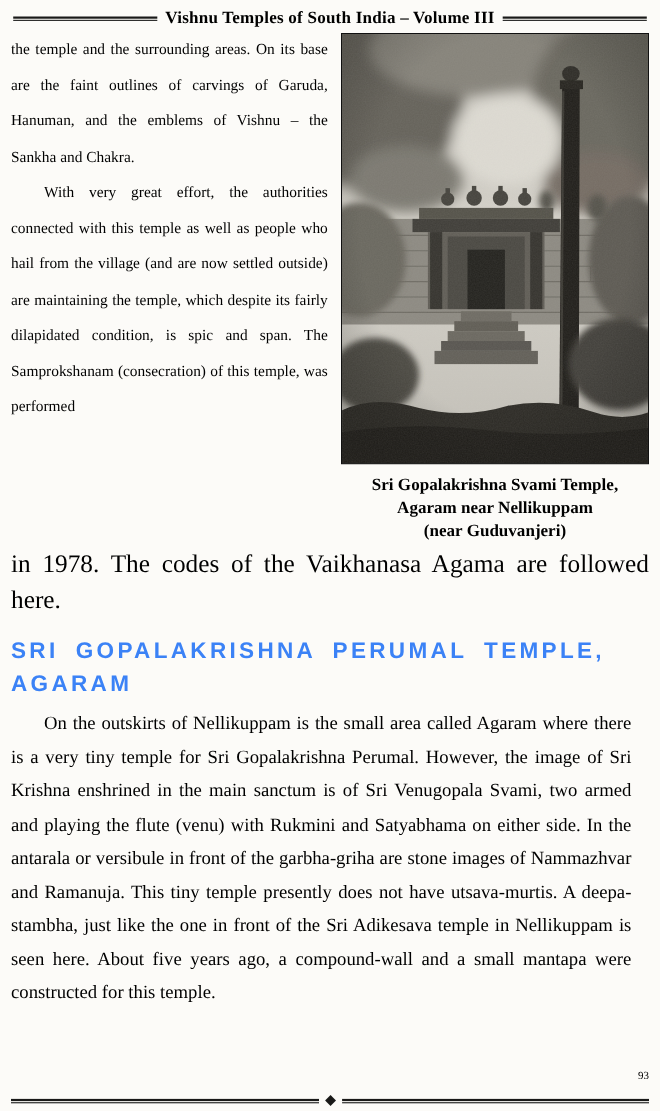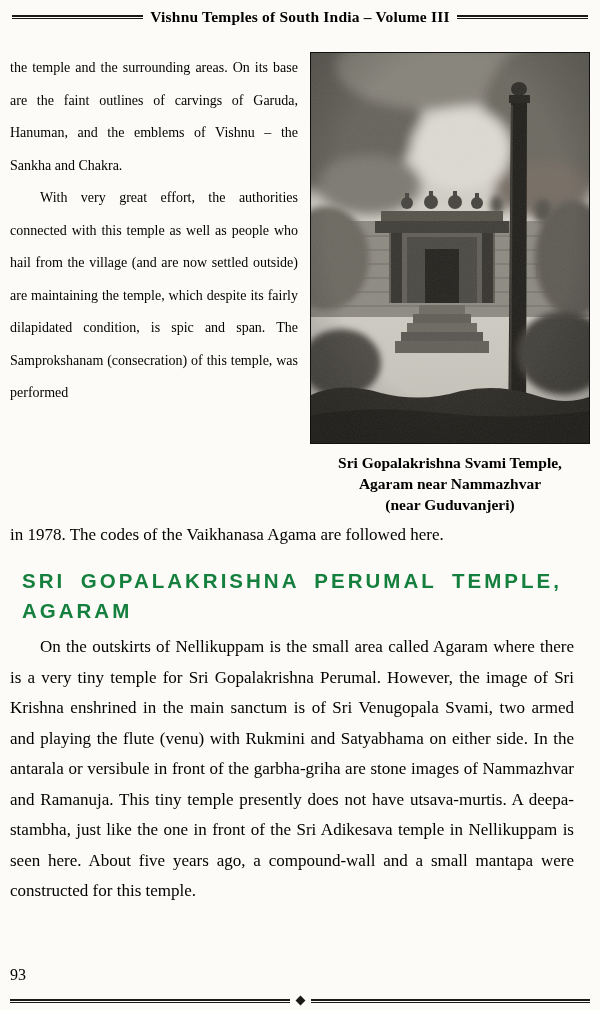--- a/index.html
+++ b/index.html
@@ -19,21 +19,21 @@
     padding: 6px 10px 0 10px;
     height: 100%;
     position: relative;
   }
 
   
   .header {
     display: flex;
     align-items: center;
     gap: 7px;
-    margin: 2px 2px 26px 2px;
+    margin: 2px 2px 4px 2px;
   }
   .double-rule {
     flex: 1;
     height: 4px;
     border-top: 2px solid #191918;
     border-bottom: 1px solid #191918;
   }
   .header-title {
     font-weight: bold;
     font-size: 15.5px;
@@ -72,53 +72,53 @@
     text-align: center;
     font-weight: bold;
     font-size: 15.5px;
     line-height: 21px;
   }
   .caption div { white-space: nowrap; }
 
   
   .continuation {
     margin: 3px 0 0 0;
-    font-size: 17px;
+    font-size: 23px;
     line-height: 33px;
     text-align: justify;
   }
   .section-heading {
     font-family: "Liberation Sans", sans-serif;
     font-weight: bold;
     font-size: 20.5px;
     line-height: 30px;
     letter-spacing: 3px;
     word-spacing: 7px;
-    color: #15803d;
-    margin: 15px 0 6px 12px;
+    color: #3b82f6;
+    margin: 15px 0 6px 0;
   }
   .body-para {
     margin: 4px 16px 0 0;
     font-size: 17px;
     line-height: 30.5px;
     text-align: justify;
     text-indent: 30px;
   }
 
   
   .footer {
     position: absolute;
     left: 10px;
     right: 10px;
     bottom: 6px;
   }
   .page-number {
-    text-align: left;
+    text-align: right;
     font-weight: normal;
-    font-size: 16px;
+    font-size: 10px;
     margin-bottom: 13px;
   }
   .footer-rule {
     display: flex;
     align-items: center;
     gap: 7px;
   }
   .diamond {
     width: 7px;
     height: 7px;
@@ -249,21 +249,21 @@
 
           <path d="M0,342 Q30,328 70,340 Q110,350 150,338 Q190,330 230,344 Q255,352 278,344 L278,390 L0,390 Z" fill="#2c2a25"></path>
           <path d="M0,362 Q60,352 130,360 Q200,368 278,358 L278,390 L0,390 Z" fill="#211f1b"></path>
 
           <rect width="278" height="390" fill="url(#vin)"></rect>
           <rect width="278" height="390" filter="url(#grain)" opacity="0.55"></rect>
         </svg>
       </div>
       <div class="caption">
         <div>Sri Gopalakrishna Svami Temple,</div>
-        <div>Agaram near Nammazhvar</div>
+        <div>Agaram near Nellikuppam</div>
         <div>(near Guduvanjeri)</div>
       </div>
     </div>
   </div>
 
   <p class="continuation">in 1978. The codes of the Vaikhanasa Agama are followed here.</p>
 
   <div class="section-heading">
     <div>SRI GOPALAKRISHNA PERUMAL TEMPLE,</div>
     <div>AGARAM</div>

